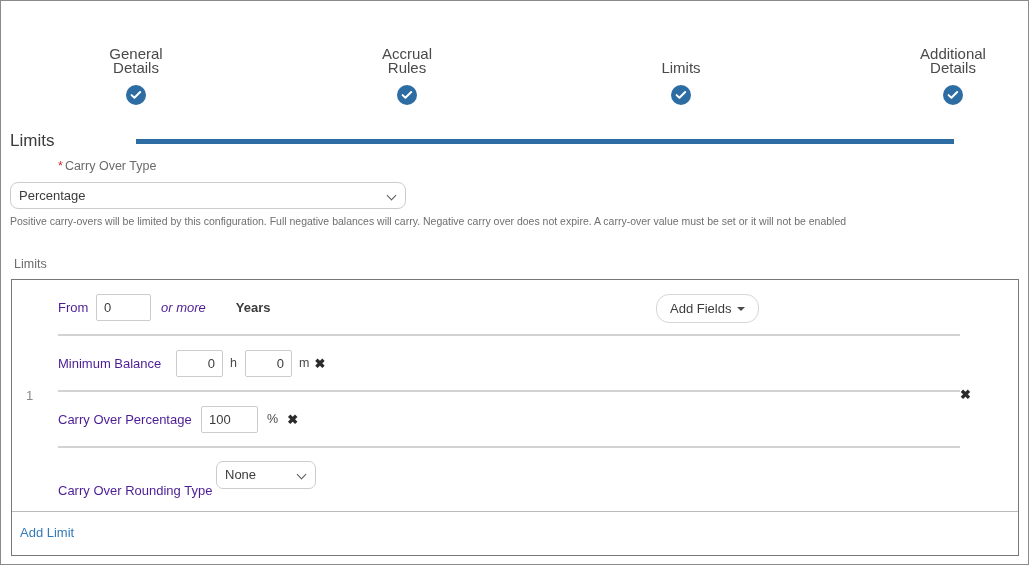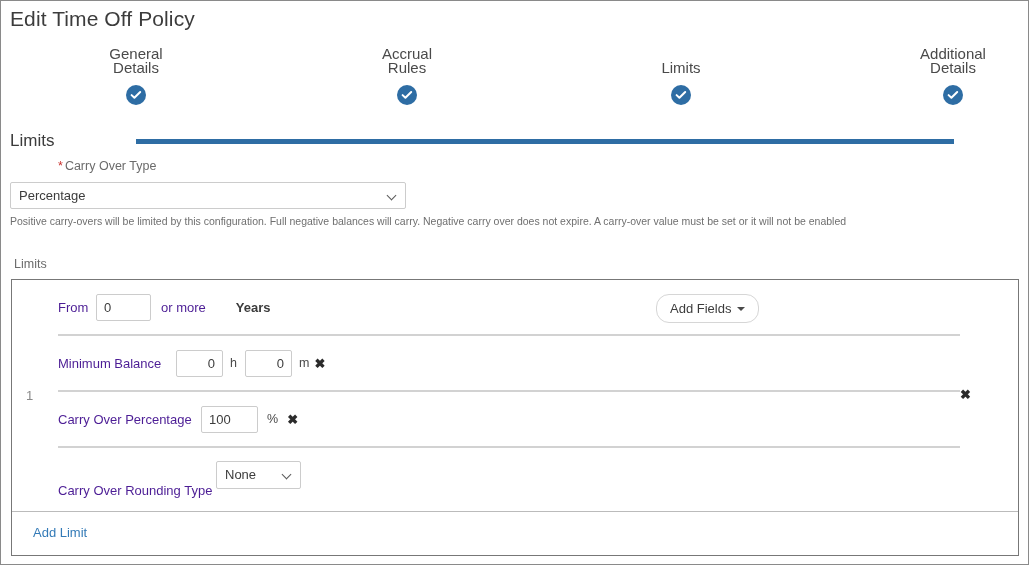--- a/index.html
+++ b/index.html
@@ -106,21 +106,21 @@
   }
   .select-box {
     position: absolute;
     left: 9px;
     top: 181px;
     width: 396px;
     height: 27px;
     box-sizing: border-box;
     border: 1px solid #cccccc;
     background: #ffffff;
-    border-radius: 2px;
+    border-radius: 8px;
   }
   .select-box .sel-text {
     position: absolute;
     left: 8px;
     top: 5px;
     font-size: 13px;
     color: #3c3c3c;
   }
   .chev {
     position: absolute;
@@ -258,57 +258,56 @@
     width: 0;
     height: 0;
     border-left: 4px solid transparent;
     border-right: 4px solid transparent;
     border-top: 4px solid #4a4a4a;
     display: inline-block;
   }
   .mini-select {
     position: relative;
     box-sizing: border-box;
-    width: 85px;
+    width: 100px;
     height: 28px;
     border: 1px solid #cccccc;
-    border-radius: 2px;
+    border-radius: 7px;
     background: #ffffff;
   }
   .mini-select .sel-text {
     position: absolute;
     left: 8px;
     top: 5px;
     font-size: 13px;
     color: #3c3c3c;
   }
   .card-footer {
     position: absolute;
     left: 0;
     right: 0;
     bottom: 0;
     height: 43px;
     border-top: 1px solid #bbbbbb;
   }
   .add-limit-link {
     position: absolute;
-    left: 21px;
+    left: 8px;
     top: 13px;
     font-size: 13px;
     color: #337ab7;
     text-decoration: none;
     cursor: pointer;
   }
 </style>
 </head>
 <body>
 
 <div class="page">
 
-  <div class="page-title">Edit Time Off Policy</div>
 
   <div class="stepper">
     <div class="step-track"></div>
 
     <div class="step" style="left:135px;">
       <div class="step-label">General
 Details</div>
       <div class="step-dot">
         <svg width="12" height="12" viewBox="0 0 12 12">
             <path d="M1.6 6.1 L4.4 8.8 L10.2 3.0" stroke="#ffffff" stroke-width="2" fill="none" stroke-linecap="round" stroke-linejoin="round"></path>
@@ -366,21 +365,21 @@
 
       <div class="row-index">1</div>
       <div class="row-remove">✖</div>
 
       <div class="rows">
 
         <div class="limit-row">
           <div class="row-inner">
             <span class="lbl" style="width:38px;">From</span>
             <input class="txt-input" style="width: 55px;" type="text" value="0">
-            <span class="lbl" style="margin-left:10px;">or more</span>
+            <span class="lbl" style="margin-left:10px;font-style:italic;">or more</span>
             <span class="lbl strong" style="margin-left:30px;">Years</span>
           </div>
           <button class="btn-add-fields">
             <span>Add Fields</span>
             <span class="caret-down"></span>
           </button>
         </div>
 
         <div class="limit-row">
           <div class="row-inner">

